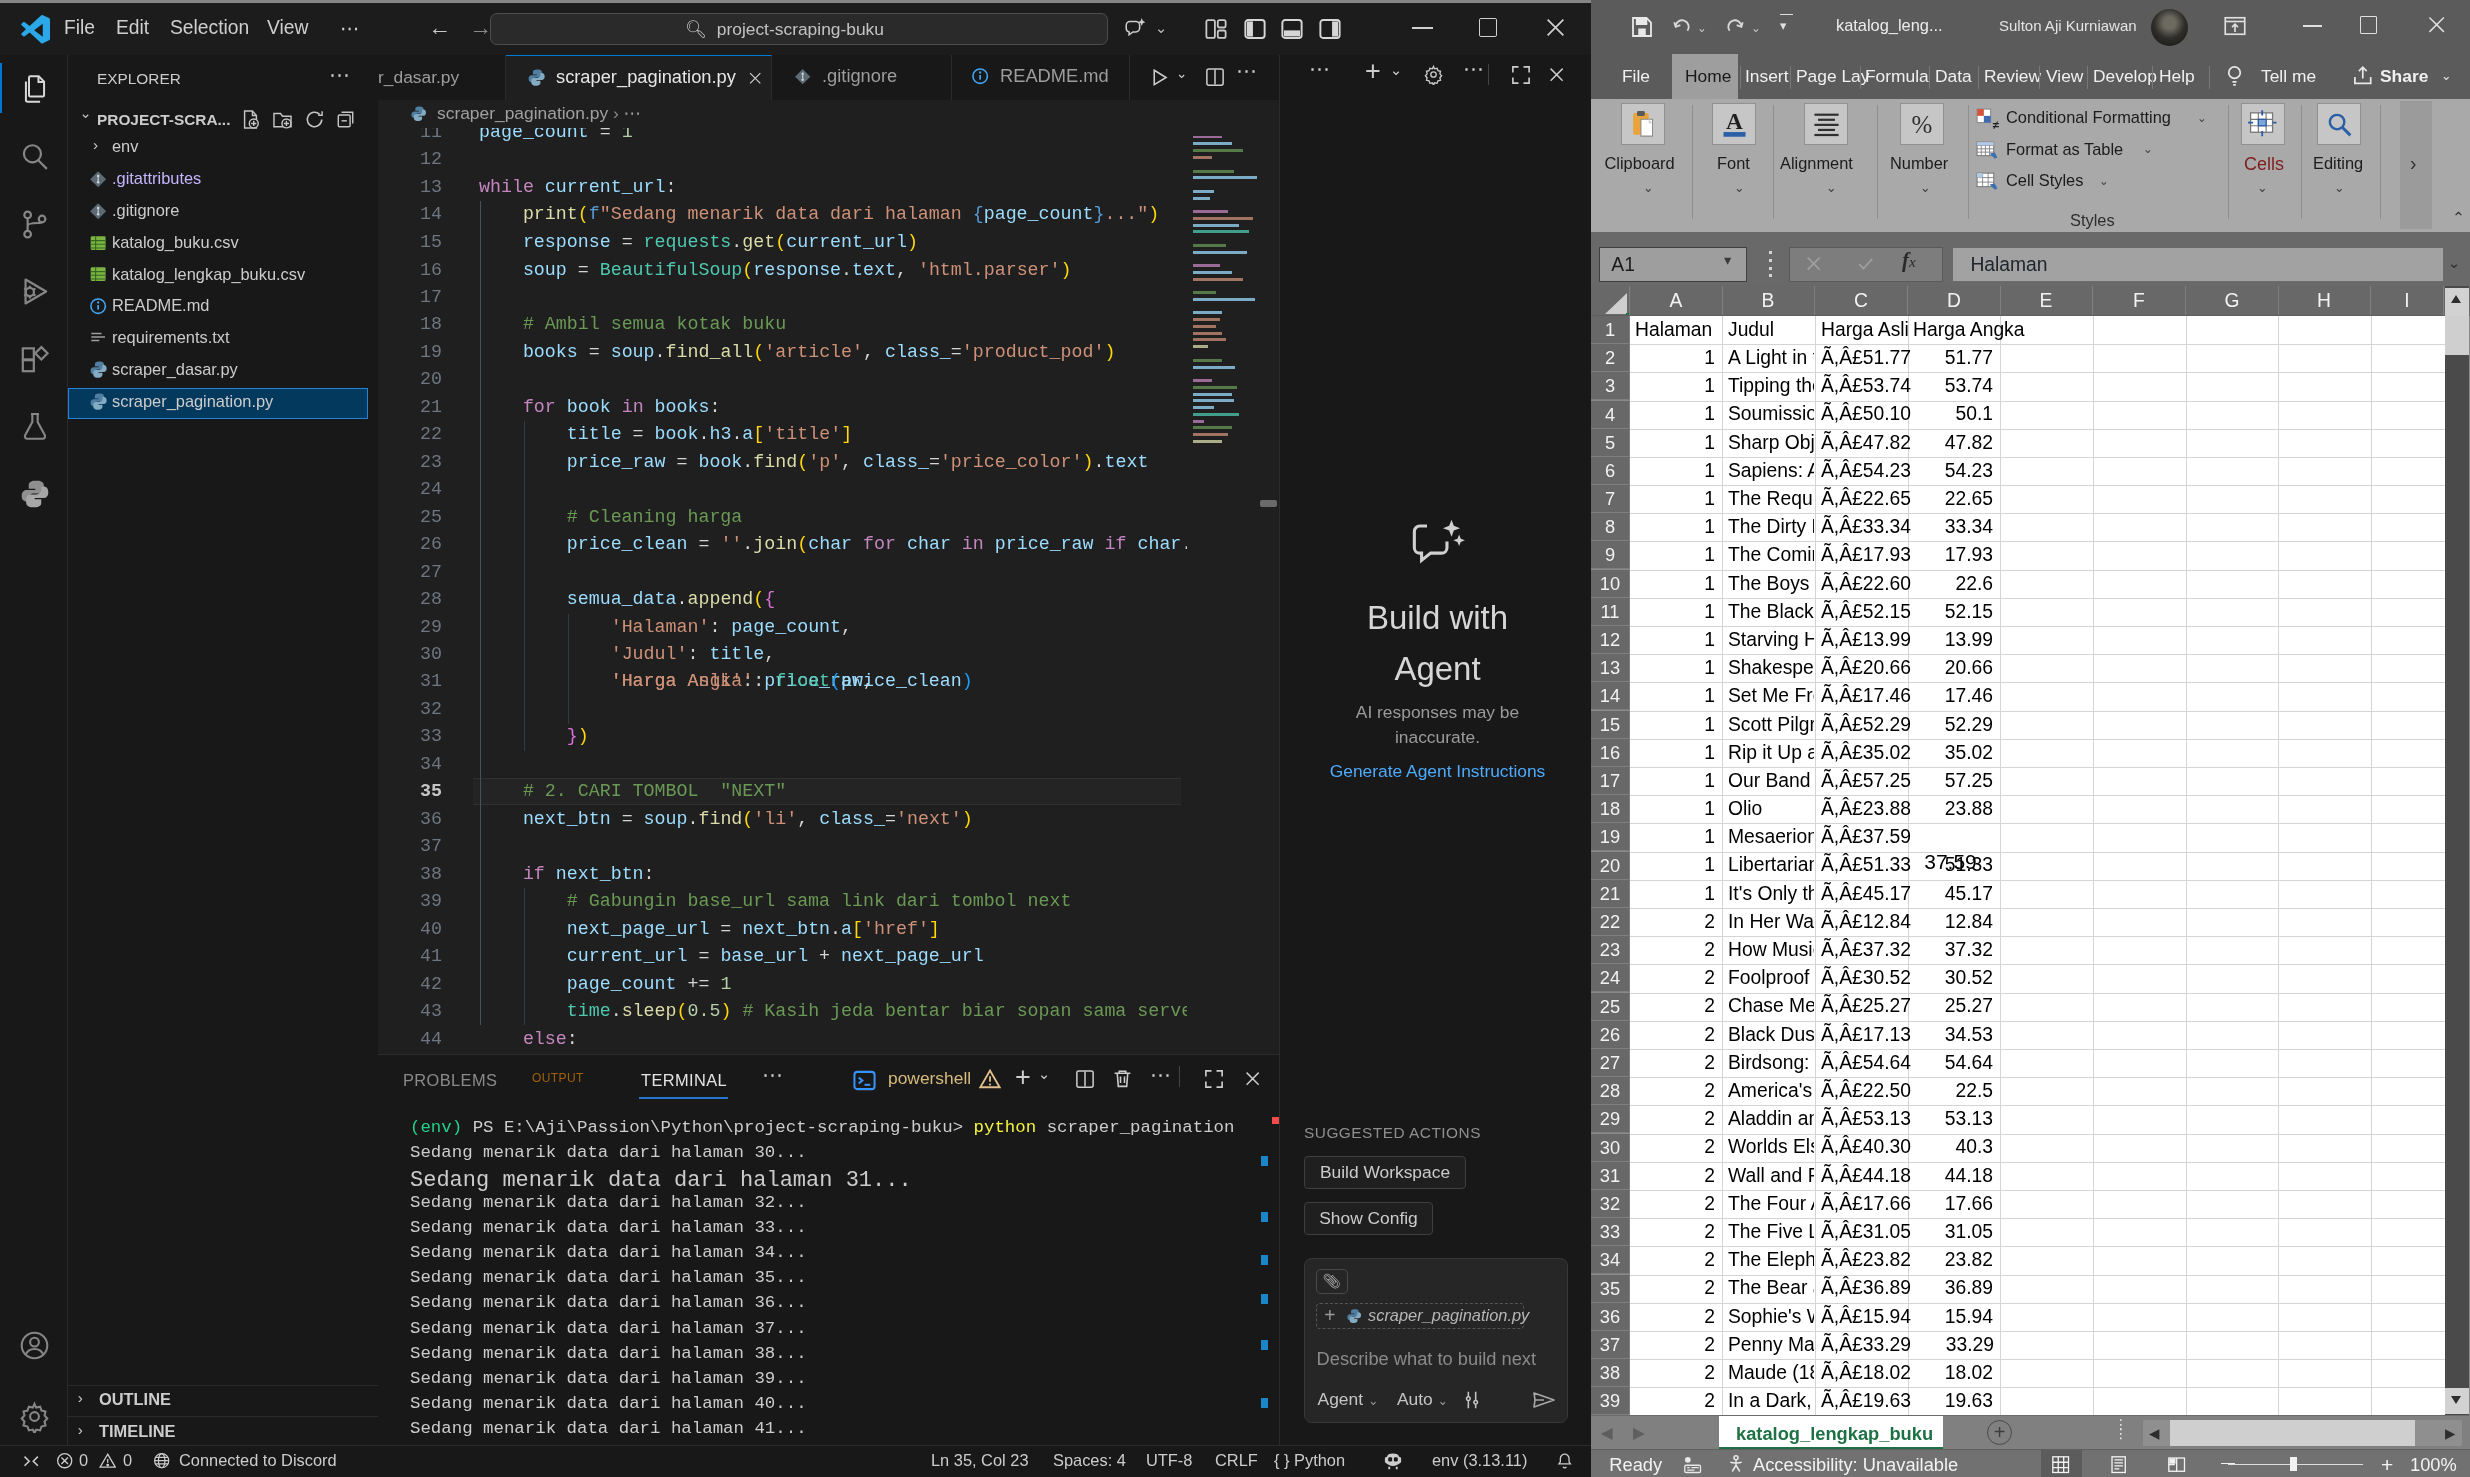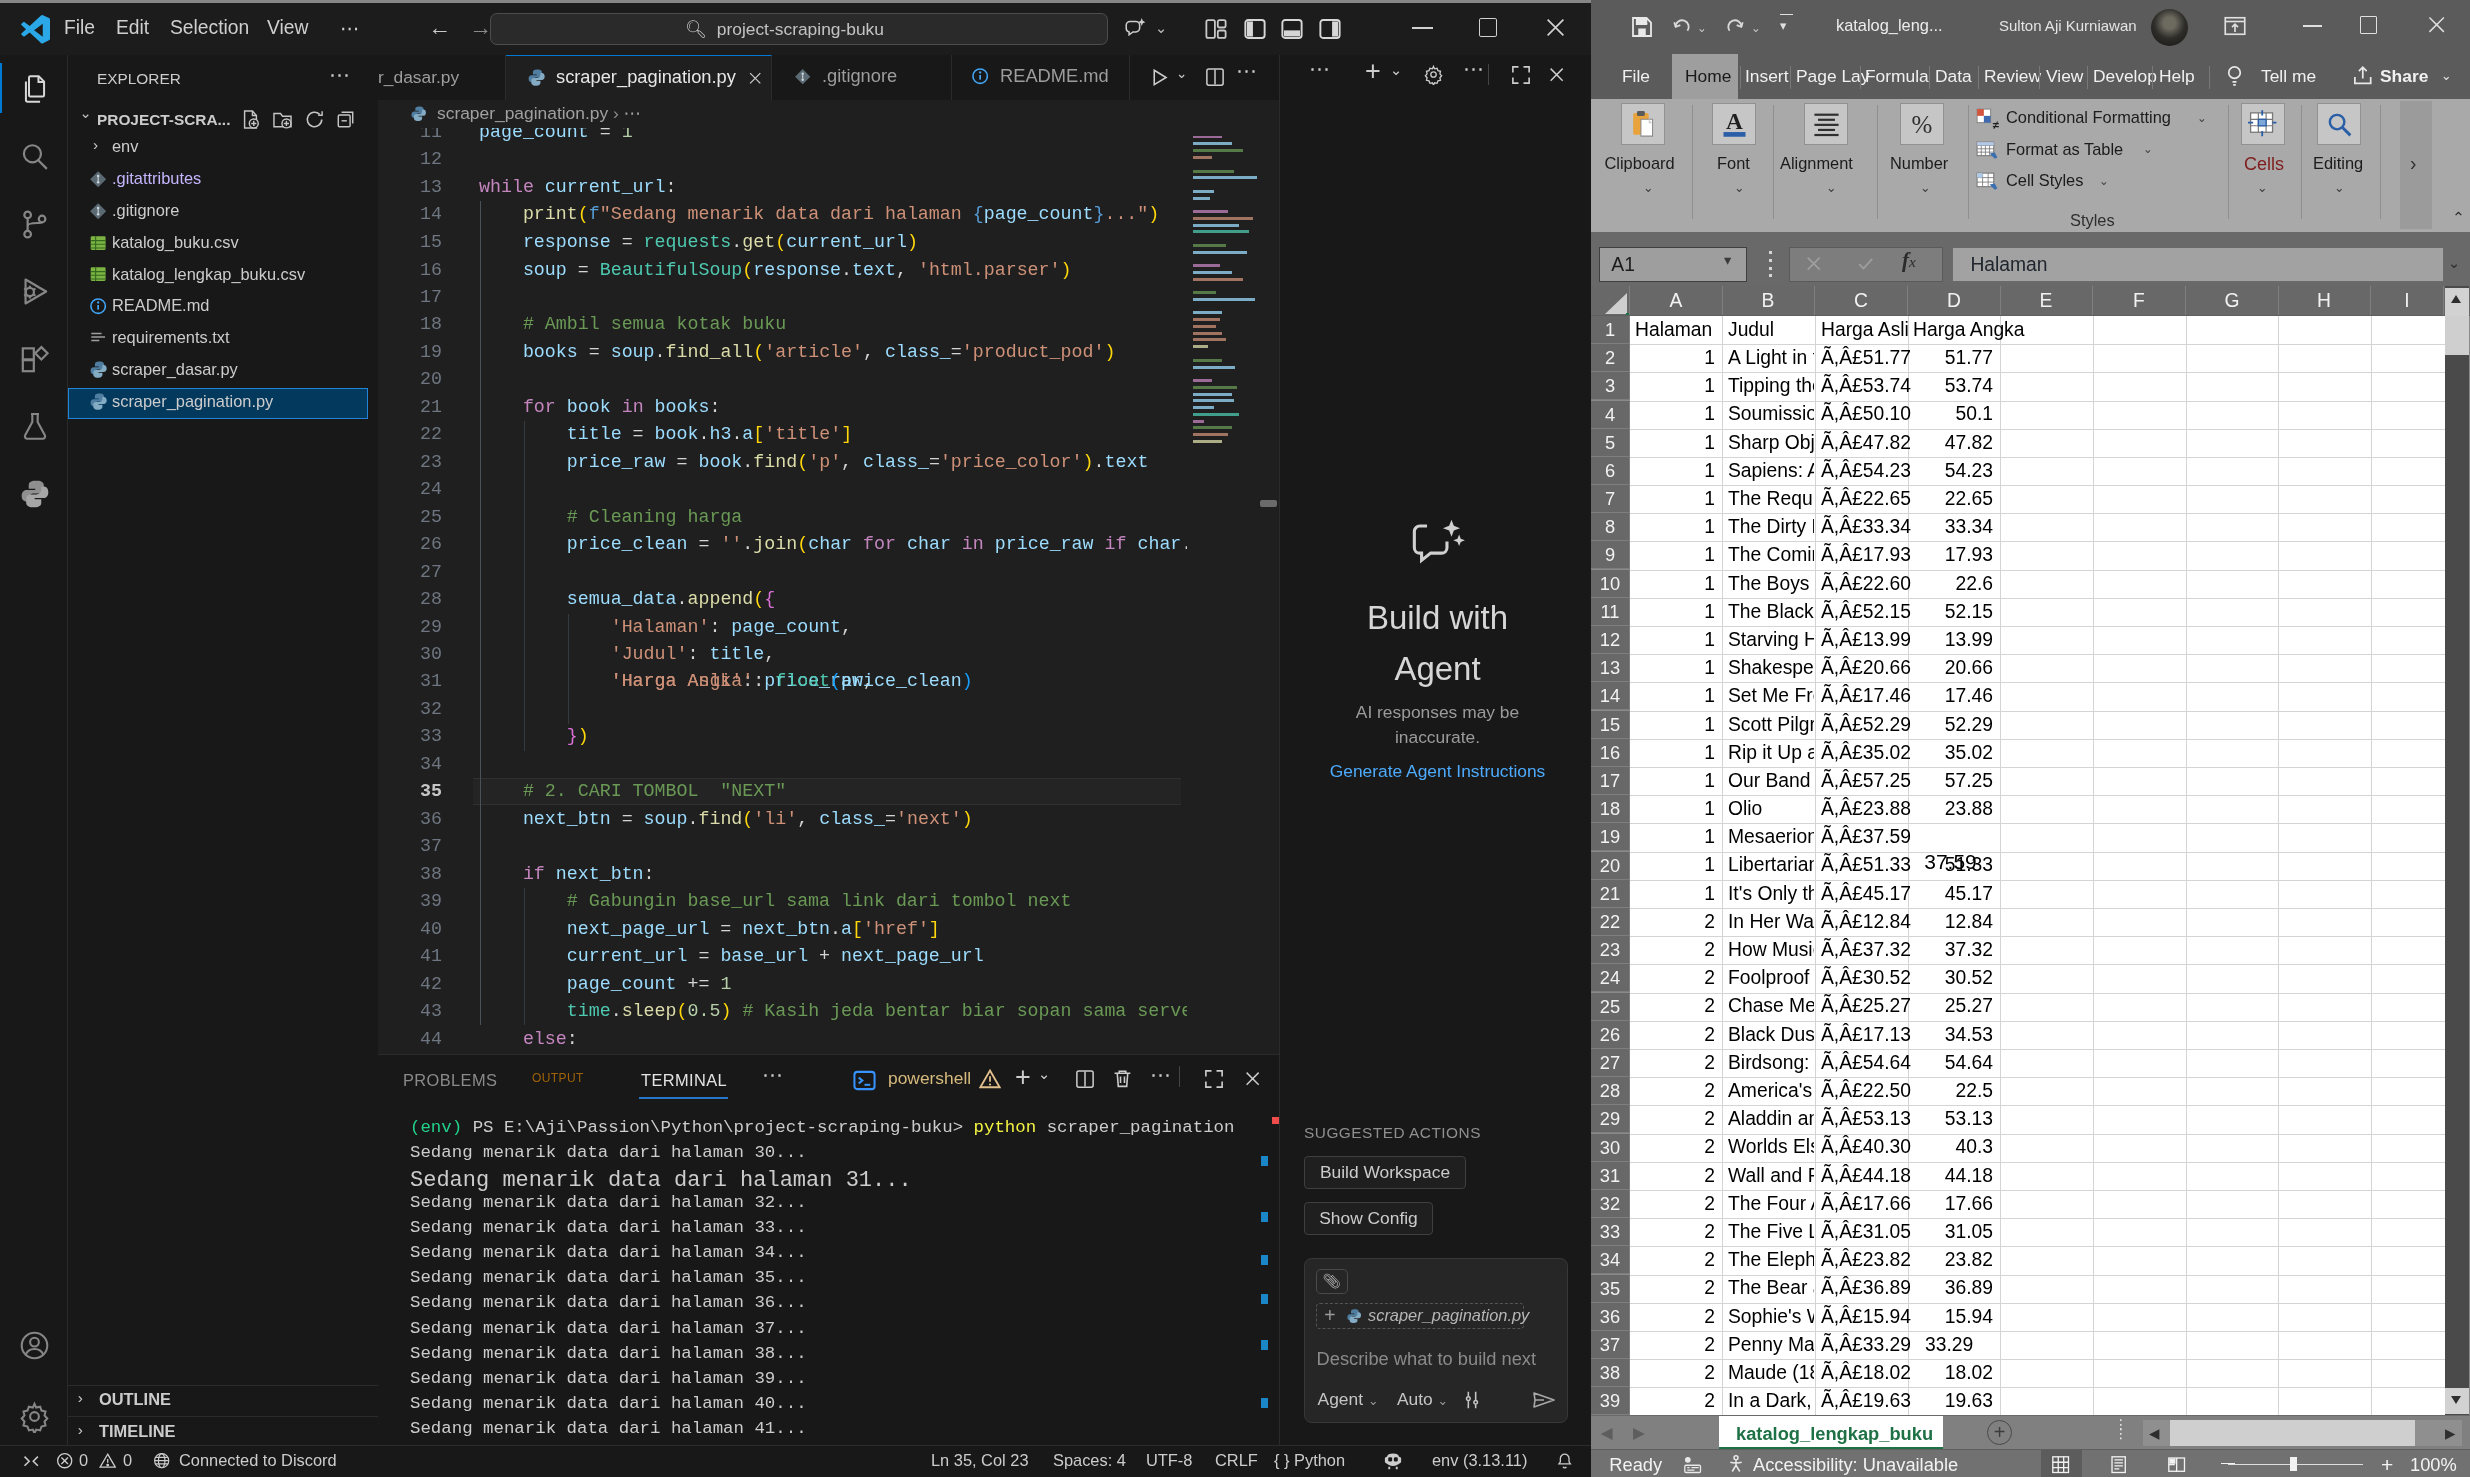--- a/index.html
+++ b/index.html
@@ -896,21 +896,21 @@
 <div class="abs" style="left:137px;top:991px;width:86px;font-size:19.3px;color:#000;white-space:nowrap;overflow:hidden">The Bear and the Piano</div>
 <div class="abs" style="left:230px;top:991px;font-size:19.3px;color:#000;white-space:nowrap">Ã,Â£36.89</div>
 <div class="abs" style="left:317px;top:991px;width:85px;font-size:19.3px;color:#000;text-align:right">36.89</div>
 <div class="abs" style="left:39px;top:1020px;width:85px;font-size:19.3px;color:#000;text-align:right">2</div>
 <div class="abs" style="left:137px;top:1020px;width:86px;font-size:19.3px;color:#000;white-space:nowrap;overflow:hidden">Sophie's World</div>
 <div class="abs" style="left:230px;top:1020px;font-size:19.3px;color:#000;white-space:nowrap">Ã,Â£15.94</div>
 <div class="abs" style="left:317px;top:1020px;width:85px;font-size:19.3px;color:#000;text-align:right">15.94</div>
 <div class="abs" style="left:39px;top:1048px;width:85px;font-size:19.3px;color:#000;text-align:right">2</div>
 <div class="abs" style="left:137px;top:1048px;width:86px;font-size:19.3px;color:#000;white-space:nowrap;overflow:hidden">Penny Maybe</div>
 <div class="abs" style="left:230px;top:1048px;font-size:19.3px;color:#000;white-space:nowrap">Ã,Â£33.29</div>
-<div class="abs" style="left:334px;top:1048px;width:85px;font-size:19.3px;color:#000;">33.29</div>
+<div class="abs" style="left:318px;top:1048px;width:85px;font-size:19.3px;color:#000;text-align:right">33.29</div>
 <div class="abs" style="left:39px;top:1076px;width:85px;font-size:19.3px;color:#000;text-align:right">2</div>
 <div class="abs" style="left:137px;top:1076px;width:86px;font-size:19.3px;color:#000;white-space:nowrap;overflow:hidden">Maude (1883-1993): She</div>
 <div class="abs" style="left:230px;top:1076px;font-size:19.3px;color:#000;white-space:nowrap">Ã,Â£18.02</div>
 <div class="abs" style="left:317px;top:1076px;width:85px;font-size:19.3px;color:#000;text-align:right">18.02</div>
 <div class="abs" style="left:39px;top:1104px;width:85px;font-size:19.3px;color:#000;text-align:right">2</div>
 <div class="abs" style="left:137px;top:1104px;width:86px;font-size:19.3px;color:#000;white-space:nowrap;overflow:hidden">In a Dark, Dark Wood</div>
 <div class="abs" style="left:230px;top:1104px;font-size:19.3px;color:#000;white-space:nowrap">Ã,Â£19.63</div>
 <div class="abs" style="left:317px;top:1104px;width:85px;font-size:19.3px;color:#000;text-align:right">19.63</div>
 <div class="abs" style="left:854px;top:0;width:24px;height:1130px;background:#4a4a4a"></div>
 <div class="abs" style="left:854px;top:1.9px;width:24px;height:28px;background:#d2d2d2"></div>

